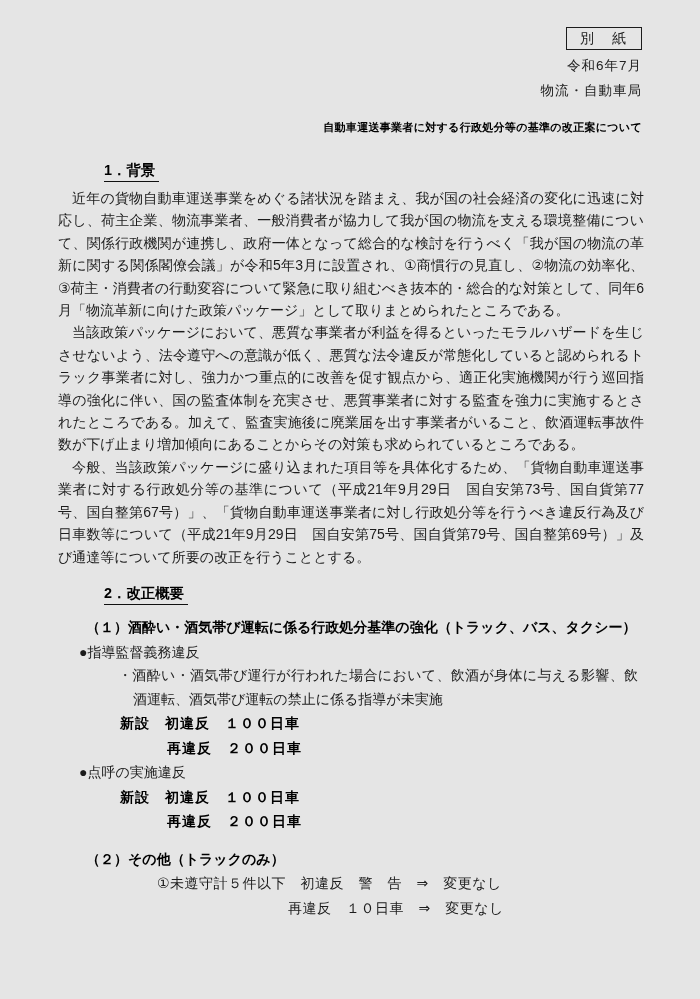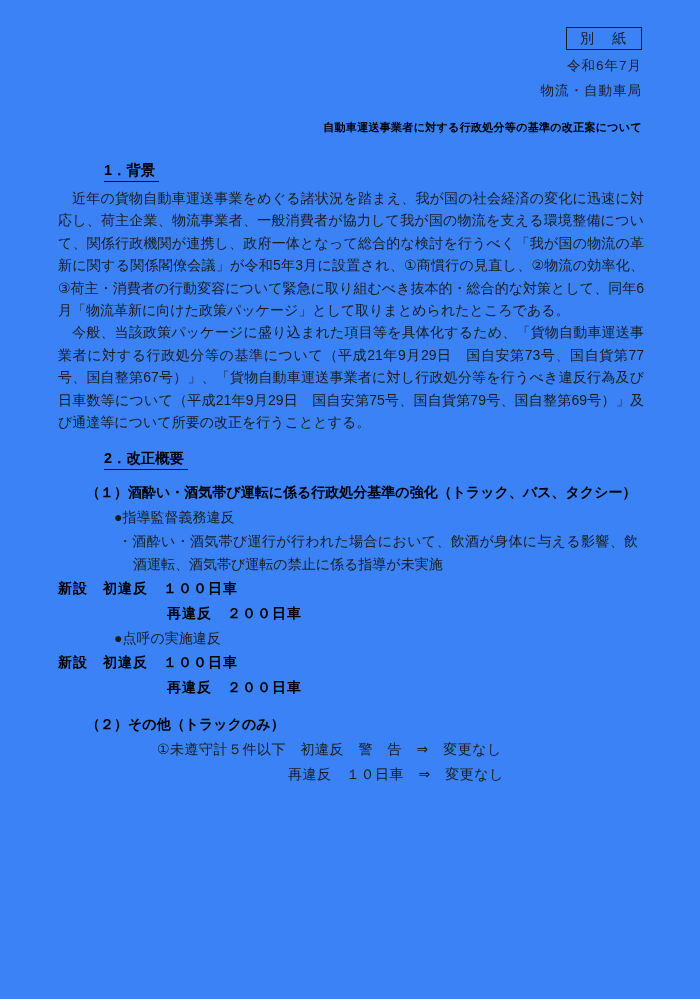--- a/index.html
+++ b/index.html
@@ -2,21 +2,21 @@
 <html lang="ja"><head>
 <meta charset="utf-8">
 <style>
   * { margin: 0; padding: 0; box-sizing: border-box; }
   html, body { background: #ffffff; }
   .page {
     position: relative;
     width: 700px;
     height: 999px;
     margin: 0 auto;
-    background: #3b82f6;
+    background: #e5e5e5;
     color: #1c1c1c;
     font-family: "Liberation Sans", "DejaVu Sans", sans-serif;
     font-size: 14px;
     overflow: hidden;
     padding: 27px 58px 0 58px;
   }
 
   
   .hdr { text-align: right; line-height: 1; }
   .besshi-box {
@@ -63,30 +63,30 @@
     text-align: justify;
     text-indent: 14px;
     color: #1c1c1c;
     letter-spacing: 0px;
   }
 
   
   .s2 { margin-top: 10px; }
   .s2-line { line-height: 24.6px; font-size: 14px; color: #1c1c1c; }
   .sub-heading { margin-left: 28px; font-weight: bold; color: #000; }
-  .bullet-label { margin-left: 56px; }
+  .bullet-label { margin-left: 21px; }
   .bullet-detail {
     margin-left: 60px;
     padding-left: 15px;
     text-indent: -15px;
     width: 520px;
     text-align: justify;
     line-height: 23.4px;
   }
-  .rule-first { font-weight: bold; color: #000; letter-spacing: 1px; }
+  .rule-first { margin-left: 62px; font-weight: bold; color: #000; letter-spacing: 1px; }
   .rule-repeat { margin-left: 109px; font-weight: bold; color: #000; letter-spacing: 1px; }
   .gap-before { margin-top: 13px; }
   .num-line1 { margin-left: 99px; letter-spacing: 0.5px; }
   .num-line2 { margin-left: 230px; letter-spacing: 0.5px; }
 </style>
 </head>
 <body>
 
 <div class="page">
 
@@ -96,20 +96,21 @@
   <div class="hdr-line">令和6年7月</div>
   <div class="hdr-line">物流・自動車局</div>
 
   <div class="doc-title">自動車運送事業者に対する行政処分等の基準の改正案について</div>
 
   <div class="sec-heading">
     <span class="u">1．背景</span>
   </div>
   <div class="body-text">
     <div class="para">近年の貨物自動車運送事業をめぐる諸状況を踏まえ、我が国の社会経済の変化に迅速に対応し、荷主企業、物流事業者、一般消費者が協力して我が国の物流を支える環境整備について、関係行政機関が連携し、政府一体となって総合的な検討を行うべく「我が国の物流の革新に関する関係閣僚会議」が令和5年3月に設置され、①商慣行の見直し、②物流の効率化、③荷主・消費者の行動変容について緊急に取り組むべき抜本的・総合的な対策として、同年6月「物流革新に向けた政策パッケージ」として取りまとめられたところである。</div>
+    <div class="para">当該政策パッケージにおいて、悪質な事業者が利益を得るといったモラルハザードを生じさせないよう、法令遵守への意識が低く、悪質な法令違反が常態化していると認められるトラック事業者に対し、強力かつ重点的に改善を促す観点から、適正化実施機関が行う巡回指導の強化に伴い、国の監査体制を充実させ、悪質事業者に対する監査を強力に実施するとされたところである。加えて、監査実施後に廃業届を出す事業者がいること、飲酒運転事故件数が下げ止まり増加傾向にあることからその対策も求められているところである。</div>
     <div class="para">今般、当該政策パッケージに盛り込まれた項目等を具体化するため、「貨物自動車運送事業者に対する行政処分等の基準について（平成21年9月29日　国自安第73号、国自貨第77号、国自整第67号）」、「貨物自動車運送事業者に対し行政処分等を行うべき違反行為及び日車数等について（平成21年9月29日　国自安第75号、国自貨第79号、国自整第69号）」及び通達等について所要の改正を行うこととする。</div>
   </div>
 
   <div class="sec-heading" style="margin-top:16px;">
     <span class="u">2．改正概要</span>
   </div>
 
   <div class="s2">
 
     <div class="s2-line sub-heading">（１）酒酔い・酒気帯び運転に係る行政処分基準の強化（トラック、バス、タクシー）</div>

